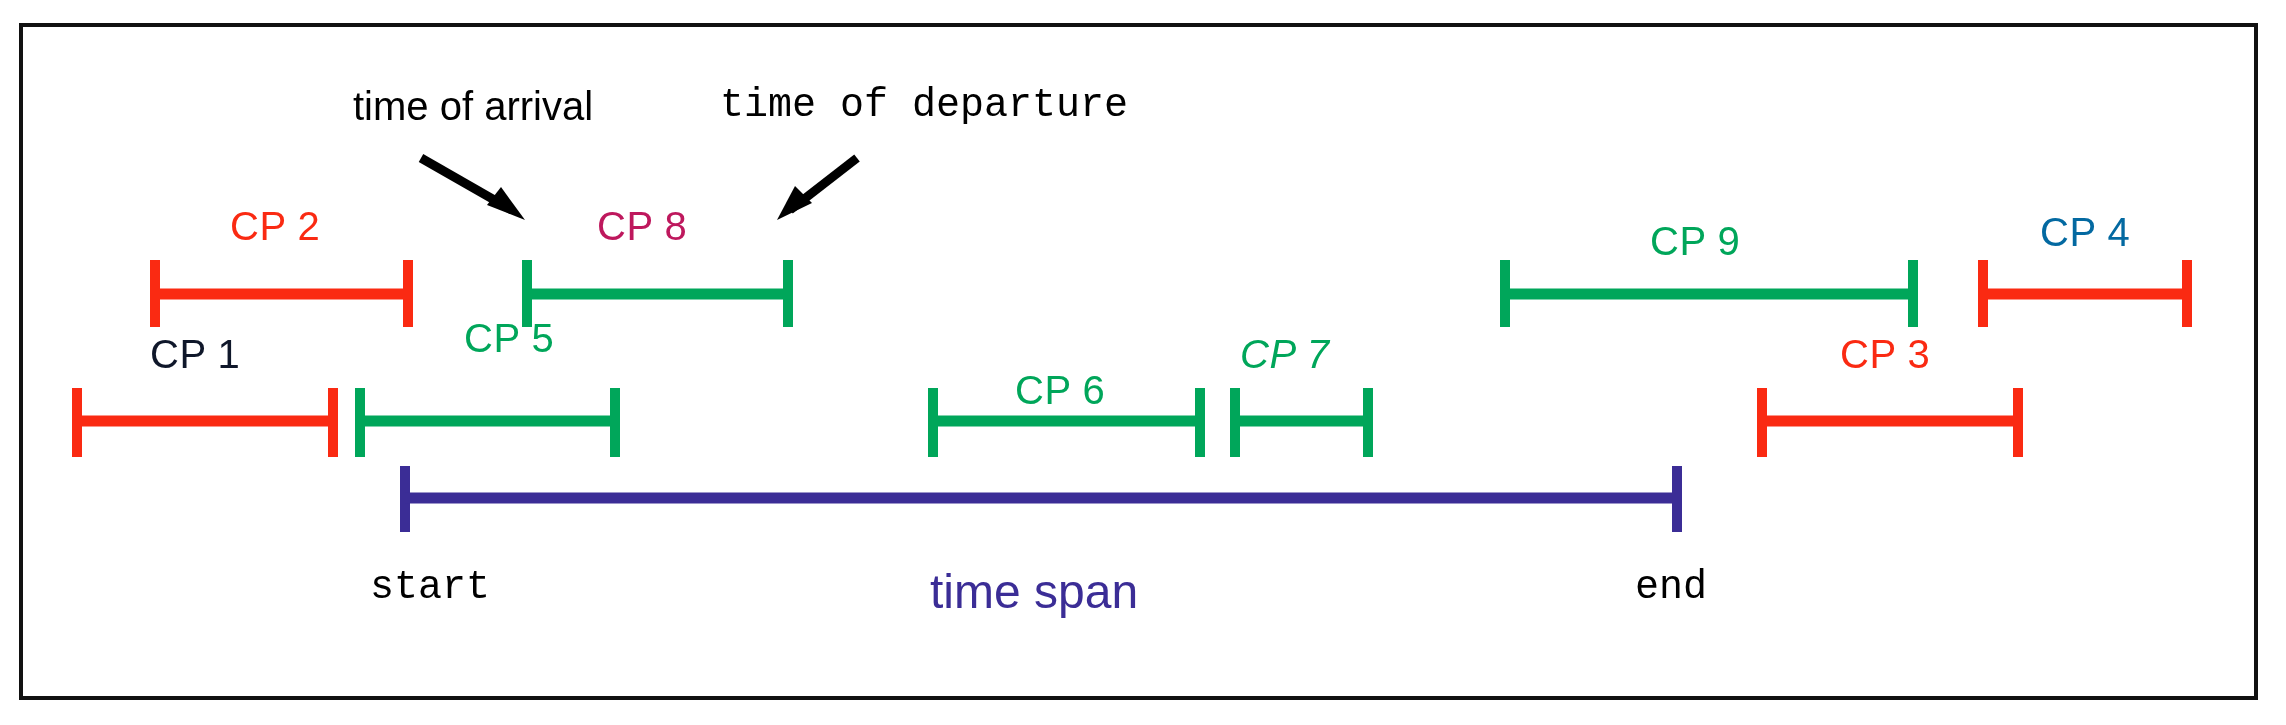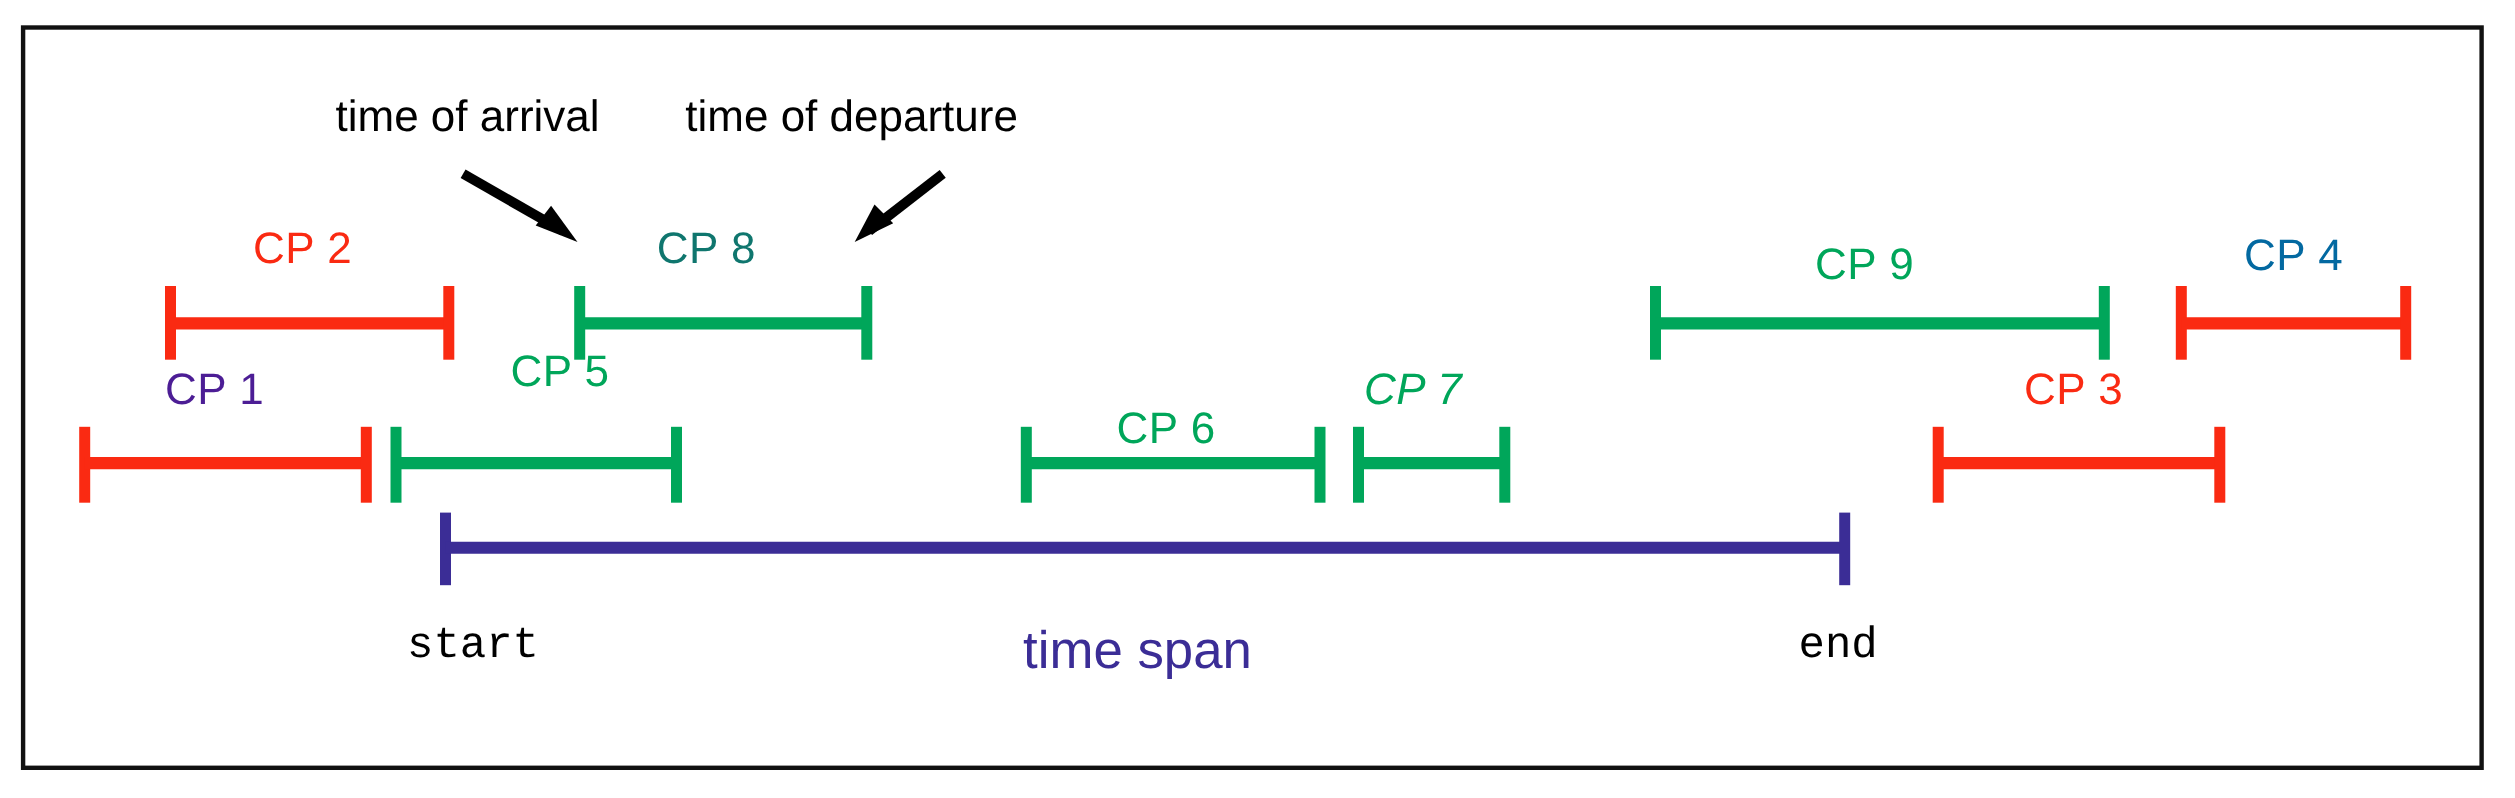--- a/index.html
+++ b/index.html
@@ -42,20 +42,21 @@
     white-space: nowrap;
     letter-spacing: 0.5px;
   }
   .anno-label {
     position: absolute;
     font-family: "Liberation Sans", sans-serif;
     font-size: 40px;
     line-height: 1;
     white-space: nowrap;
     color: #000000;
+    margin-left: 48px;
   }
   .span-label {
     position: absolute;
     font-family: "Liberation Sans", sans-serif;
     font-size: 48px;
     line-height: 1;
     white-space: nowrap;
   }
   .end-label {
     position: absolute;
@@ -142,31 +143,31 @@
 
     <g>
       <line x1="857" y1="158" x2="790" y2="210" stroke="#000000" stroke-width="9"></line>
       <polygon points="777,220 795,186 812,203" fill="#000000"></polygon>
     </g>
 
   </svg>
 
   <div class="anno-label" style="left:305px; top:86px;">time of arrival</div>
 
-  <div class="anno-label" style="left:623px; top:86px;">time of departure</div>
+  <div class="anno-label" style="left:672px; top:86px;font-family:Liberation Mono, monospace;">time of departure</div>
 
   <div class="cp-label" style="left:230px; top:206px; color:#FA2A12;">CP 2</div>
 
-  <div class="cp-label" style="left:597px; top:206px; color:#0f766e;">CP 8</div>
+  <div class="cp-label" style="left:597px; top:206px; color:#be185d;">CP 8</div>
 
   <div class="cp-label" style="left:1650px; top:206px; color:#00A65A;margin-top:15px;">CP 9</div>
 
   <div class="cp-label" style="left:2040px; top:212px; color:#0369a1;">CP 4</div>
 
-  <div class="cp-label" style="left:150px; top:334px; color:#4c1d95;">CP 1</div>
+  <div class="cp-label" style="left:150px; top:334px; color:#0f172a;">CP 1</div>
 
   <div class="cp-label" style="left:440px; top:318px; color:#00A65A;margin-left:24px;">CP 5</div>
 
   <div class="cp-label" style="left:1015px; top:334px; color:#00A65A;margin-top:36px;">CP 6</div>
 
   <div class="cp-label" style="left:1240px; top:334px; color:#00A65A;font-style:italic;">CP 7</div>
 
   <div class="cp-label" style="left:1840px; top:334px; color:#FA2A12;">CP 3</div>
 
   <div class="end-label" style="left:370px; top:568px;">start</div>

